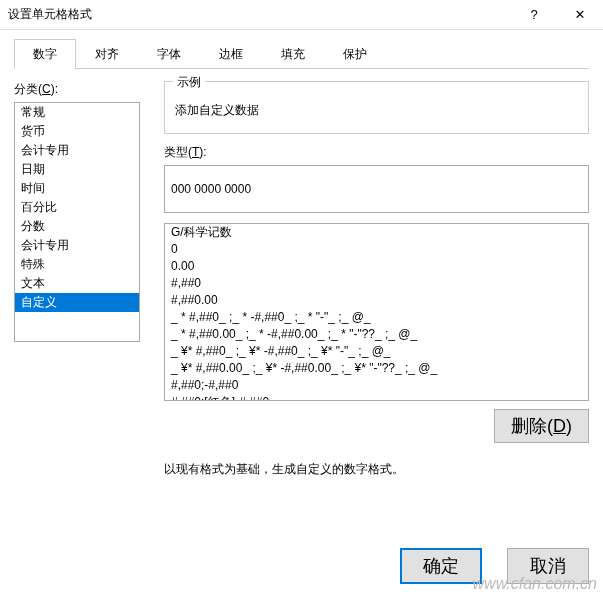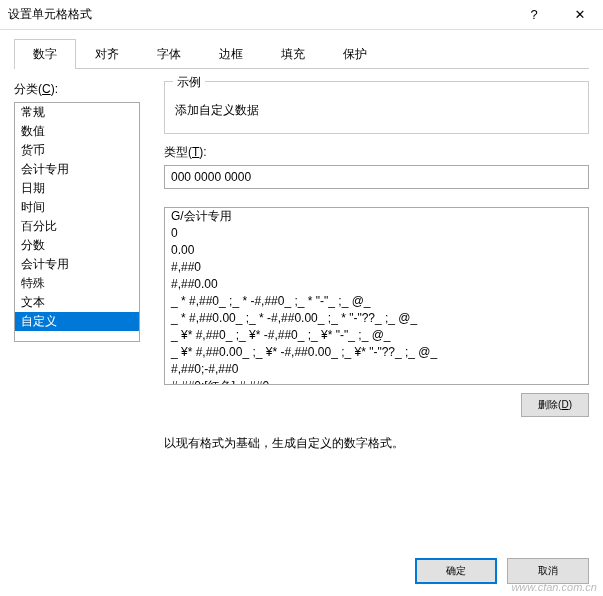--- a/index.html
+++ b/index.html
@@ -14,30 +14,30 @@
 .tab.active { border-color: #ccc; background: #fff; }
 .body { display: flex; padding-top: 12px; gap: 24px; }
 .leftcol { width: 126px; }
 .label { margin-bottom: 4px; }
 .catlist { border: 1px solid #a9a9a9; height: 240px; overflow-y: auto; }
 .catitem { padding: 1px 6px; cursor: pointer; }
 .catitem.selected { background: #0078d7; color: #ffffff; }
 .rightcol { flex: 1; }
 .samplebox { border: 1px solid #ccc; padding: 20px 10px 14px 10px; position: relative; margin-bottom: 10px; }
 .samplebox .legend { position: absolute; top: -8px; left: 8px; background: #fff; padding: 0 4px; }
-.typeinput { width: 100%; border: 1px solid #a9a9a9; padding: 4px 6px; font-family: inherit; font-size: 12px; margin-bottom: 18px; }
+.typeinput { width: 100%; border: 1px solid #a9a9a9; padding: 16px 6px; font-family: inherit; font-size: 12px; margin-bottom: 10px; }
 .fmtlist { border: 1px solid #a9a9a9; height: 178px; overflow-y: scroll; }
 .fmtitem { padding: 0 6px; cursor: pointer; line-height: 17px; }
 .btnrow { text-align: right; margin-top: 8px; }
-.btn { border: 1px solid #adadad; background: #e1e1e1; padding: 4px 16px; cursor: pointer; font-family: inherit; font-size: 10px; }
+.btn { border: 1px solid #adadad; background: #e1e1e1; padding: 4px 16px; cursor: pointer; font-family: inherit; font-size: 18px; }
 .hint { margin-top: 18px; }
-.footer { position: absolute; bottom: 12px; right: 14px; display: flex; gap: 10px; }
+.footer { position: absolute; bottom: 12px; right: 14px; display: flex; gap: 25px; }
 .footer .btn { width: 82px; padding: 5px 0; }
 .footer .btn.primary { border: 1px solid #0078d7; outline: 1px solid #0078d7; outline-offset: -2px; }
-.watermark { position: absolute; bottom: 3px; right: 6px; color: #bbb; font-size: 11px; font-style: italic; }
+.watermark { position: absolute; bottom: 3px; right: 6px; color: #bbb; font-size: 16px; font-style: italic; }
 .underline { text-decoration: underline; }
 </style>
 </head>
 <body>
 
 <div class="titlebar">
   <span class="titlebar-text">设置单元格格式</span>
   <div class="titlebar-btns">
     <div class="titlebar-btn">?</div>
     <div class="titlebar-btn">✕</div>
@@ -52,21 +52,20 @@
       <div class="tab">边框</div>
       <div class="tab">填充</div>
       <div class="tab">保护</div>
     </div>
 
   <div class="body">
     <div class="leftcol">
       <div class="label">分类(<span class="underline">C</span>):</div>
       <div class="catlist">
           <div class="catitem">常规</div>
-          <div class="catitem">数值</div>
           <div class="catitem">货币</div>
           <div class="catitem">会计专用</div>
           <div class="catitem">日期</div>
           <div class="catitem">时间</div>
           <div class="catitem">百分比</div>
           <div class="catitem">分数</div>
           <div class="catitem">会计专用</div>
           <div class="catitem">特殊</div>
           <div class="catitem">文本</div>
           <div class="catitem selected">自定义</div>
@@ -76,21 +75,21 @@
     <div class="rightcol">
       <div class="samplebox">
         <span class="legend">示例</span>
         <span>添加自定义数据</span>
       </div>
 
       <div class="label">类型(<span class="underline">T</span>):</div>
       <input class="typeinput" type="text" value="000 0000 0000" style="">
 
       <div class="fmtlist">
-          <div class="fmtitem">G/会计专用</div>
+          <div class="fmtitem">G/科学记数</div>
           <div class="fmtitem">0</div>
           <div class="fmtitem">0.00</div>
           <div class="fmtitem">#,##0</div>
           <div class="fmtitem">#,##0.00</div>
           <div class="fmtitem">_ * #,##0_ ;_ * -#,##0_ ;_ * "-"_ ;_ @_ </div>
           <div class="fmtitem">_ * #,##0.00_ ;_ * -#,##0.00_ ;_ * "-"??_ ;_ @_ </div>
           <div class="fmtitem">_ ¥* #,##0_ ;_ ¥* -#,##0_ ;_ ¥* "-"_ ;_ @_ </div>
           <div class="fmtitem">_ ¥* #,##0.00_ ;_ ¥* -#,##0.00_ ;_ ¥* "-"??_ ;_ @_ </div>
           <div class="fmtitem">#,##0;-#,##0</div>
           <div class="fmtitem">#,##0;[红色]-#,##0</div>

